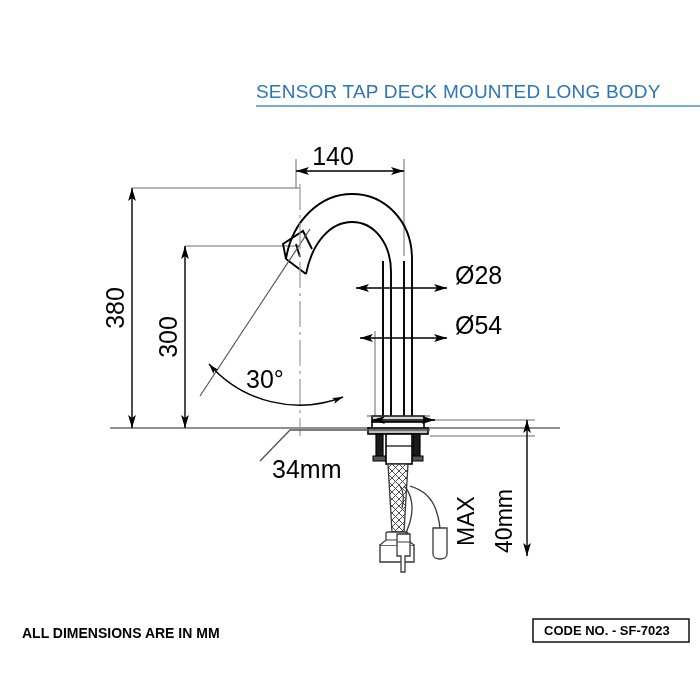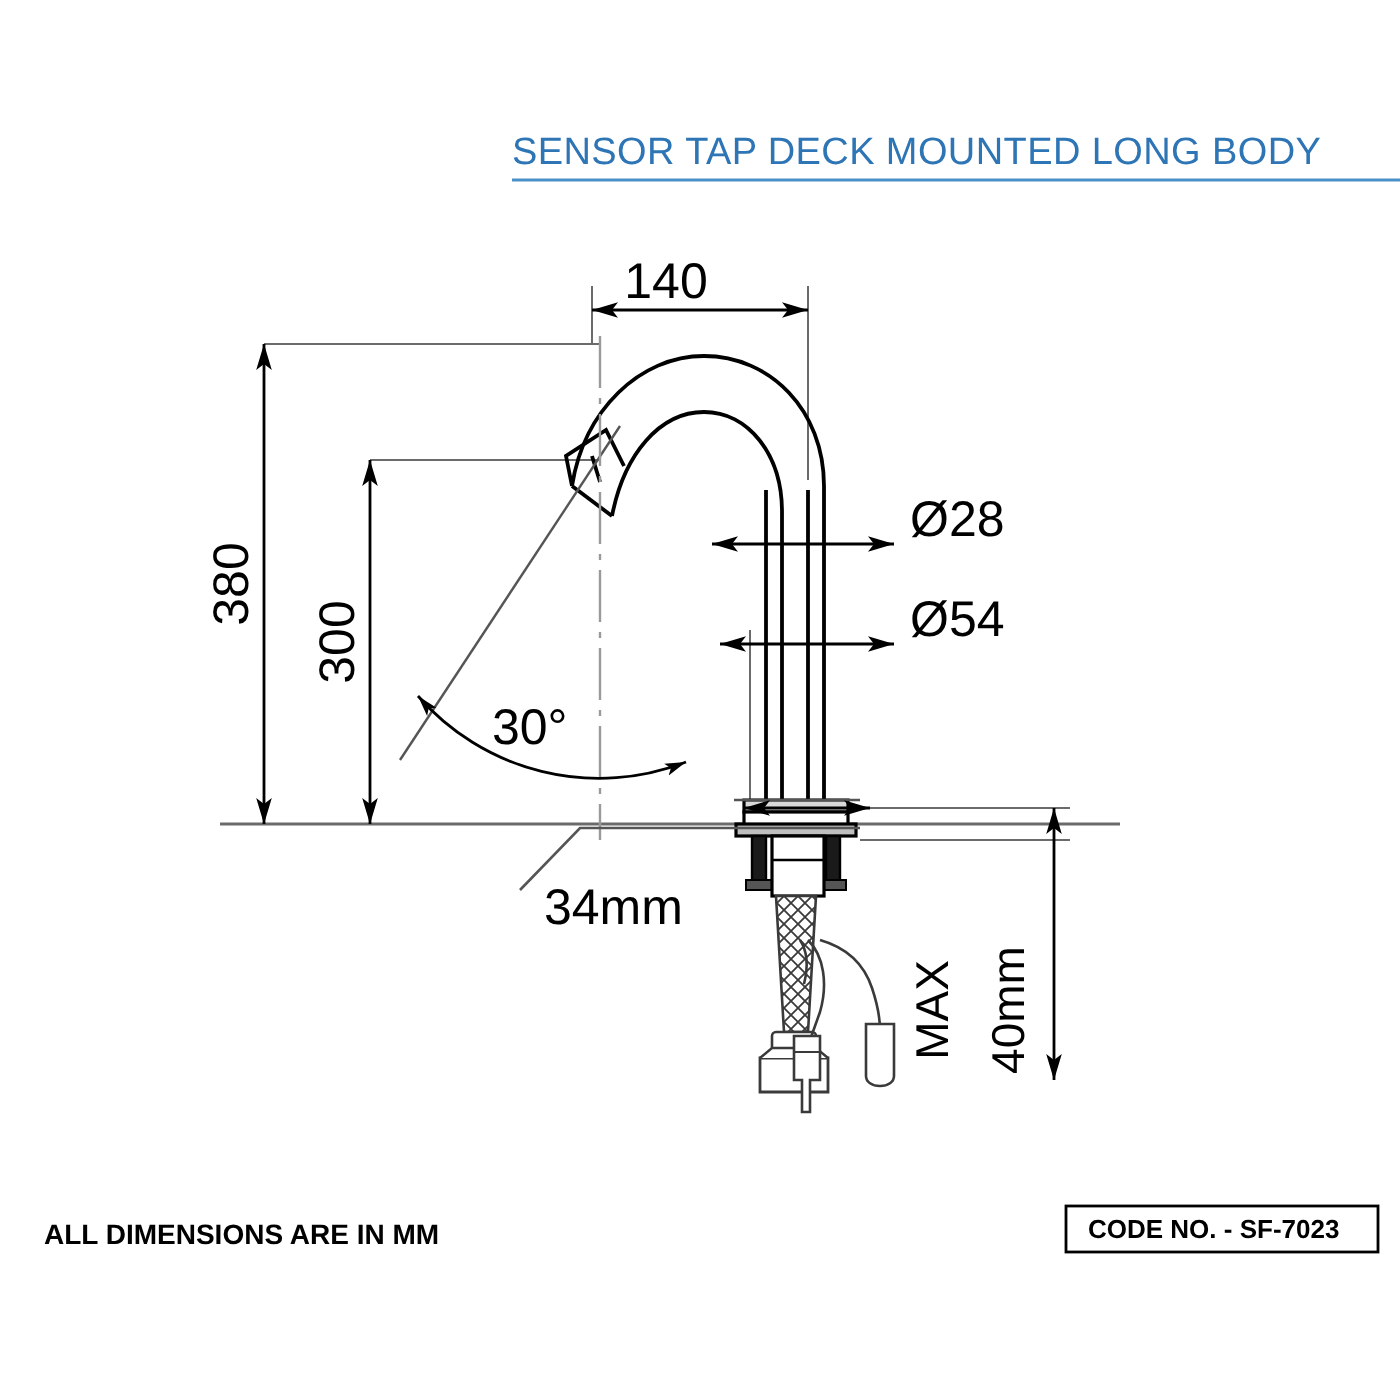--- a/index.html
+++ b/index.html
@@ -10,21 +10,21 @@
   body {
     width: 700px;
     height: 700px;
     position: relative;
     font-family: "Liberation Sans", sans-serif;
     overflow: hidden;
   }
   #drawing-root {
     position: absolute;
     left: 0;
-    top: 0;
+    top: 16px;
     width: 700px;
     height: 647px;
   }
   svg.sheet {
     position: absolute;
     left: 0;
     top: 0;
     width: 700px;
     height: 700px;
     display: block;

